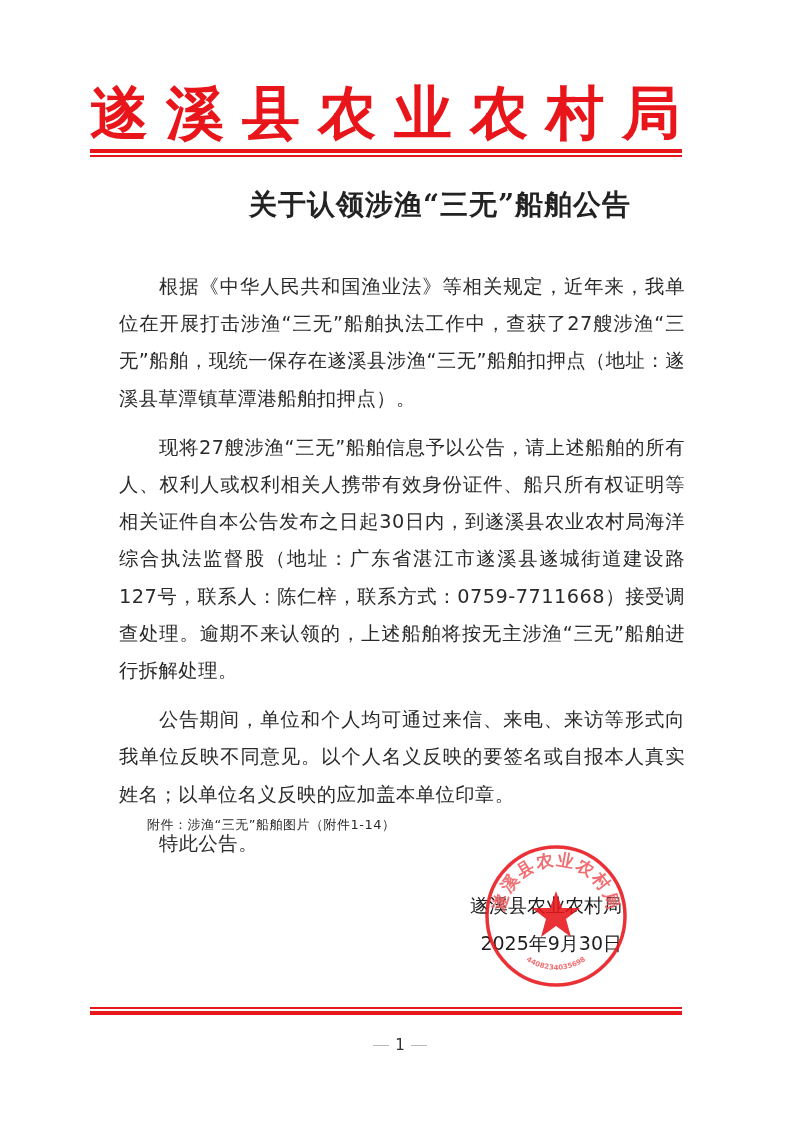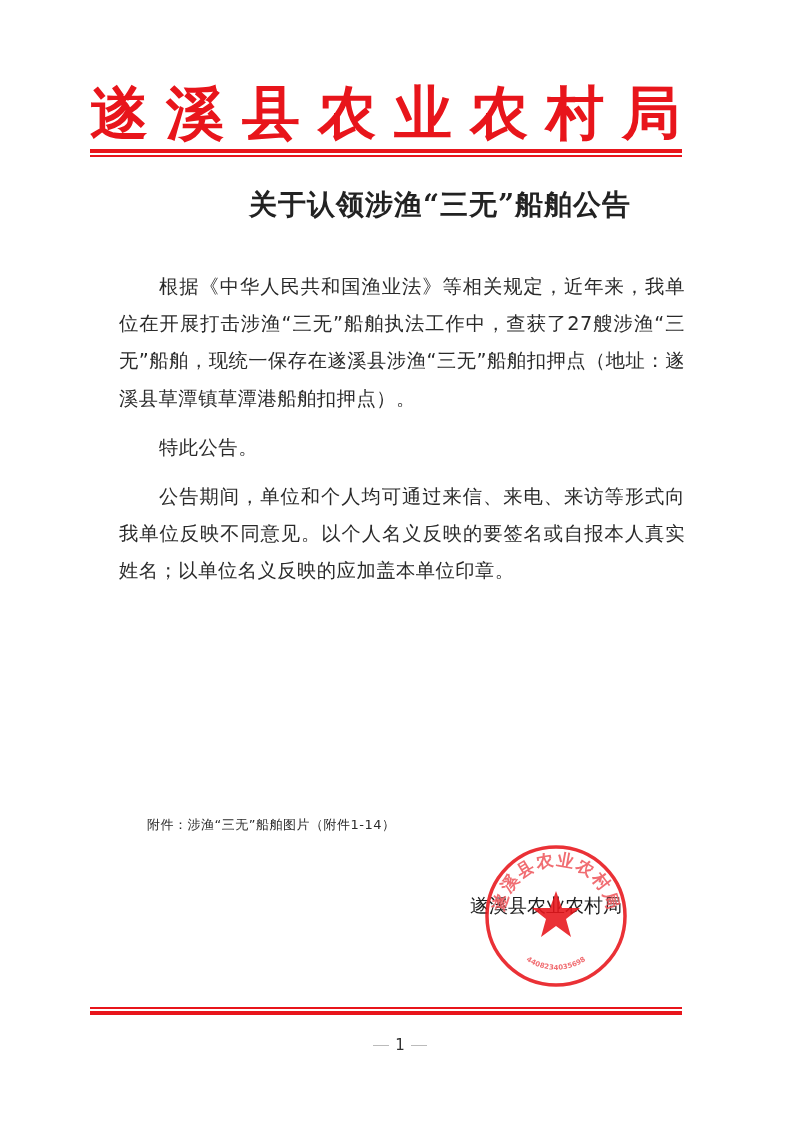--- a/index.html
+++ b/index.html
@@ -57,28 +57,30 @@
   <span>局</span>
 </div>
 
 <div class="rule" style="top:149px;height:4px;"></div>
 <div class="rule" style="top:155px;height:2px;"></div>
 
 <div class="title">关于认领涉渔“三无”船舶公告</div>
 
 <div class="body-text">
   <p>根据《中华人民共和国渔业法》等相关规定，近年来，我单位在开展打击涉渔“三无”船舶执法工作中，查获了27艘涉渔“三无”船舶，现统一保存在遂溪县涉渔“三无”船舶扣押点（地址：遂溪县草潭镇草潭港船舶扣押点）。</p>
+  <p>现将27艘涉渔“三无”船舶信息予以公告，请上述船舶的所有人、权利人或权利相关人携带有效身份证件、船只所有权证明等相关证件自本公告发布之日起30日内，到遂溪县农业农村局海洋综合执法监督股（地址：广东省湛江市遂溪县遂城街道建设路127号，联系人：陈仁梓，联系方式：0759-7711668）接受调查处理。逾期不来认领的，上述船舶将按无主涉渔“三无”船舶进行拆解处理。</p>
+  <p>公告期间，单位和个人均可通过来信、来电、来访等形式向我单位反映不同意见。以个人名义反映的要签名或自报本人真实姓名；以单位名义反映的应加盖本单位印章。</p>
   <p>特此公告。</p>
-  <p>公告期间，单位和个人均可通过来信、来电、来访等形式向我单位反映不同意见。以个人名义反映的要签名或自报本人真实姓名；以单位名义反映的应加盖本单位印章。</p>
 </div>
 
 <div class="attach">附件：涉渔“三无”船舶图片（附件1-14）</div>
 
 <div class="sign">
   <div>遂溪县农业农村局</div>
+  <div>2025年9月30日</div>
 </div>
 
 <svg class="stamp" viewBox="0 0 146 146">
   <defs>
     <path id="arcTop" d="M 24 92 A 52 52 0 1 1 122 92"></path>
     <path id="arcBot" d="M 30 104 A 52 52 0 0 0 116 104"></path>
   </defs>
   <circle cx="73" cy="73" r="69" fill="none" stroke="#e8151b" stroke-width="3.5"></circle>
   <polygon fill="#e8151b" points="73,48 79,65 97,65 83,76 88,94 73,83 58,94 63,76 49,65 67,65"></polygon>
   <text font-size="17" fill="#ef5a5f" font-family="DejaVu Serif, serif" font-weight="bold" letter-spacing="2">

